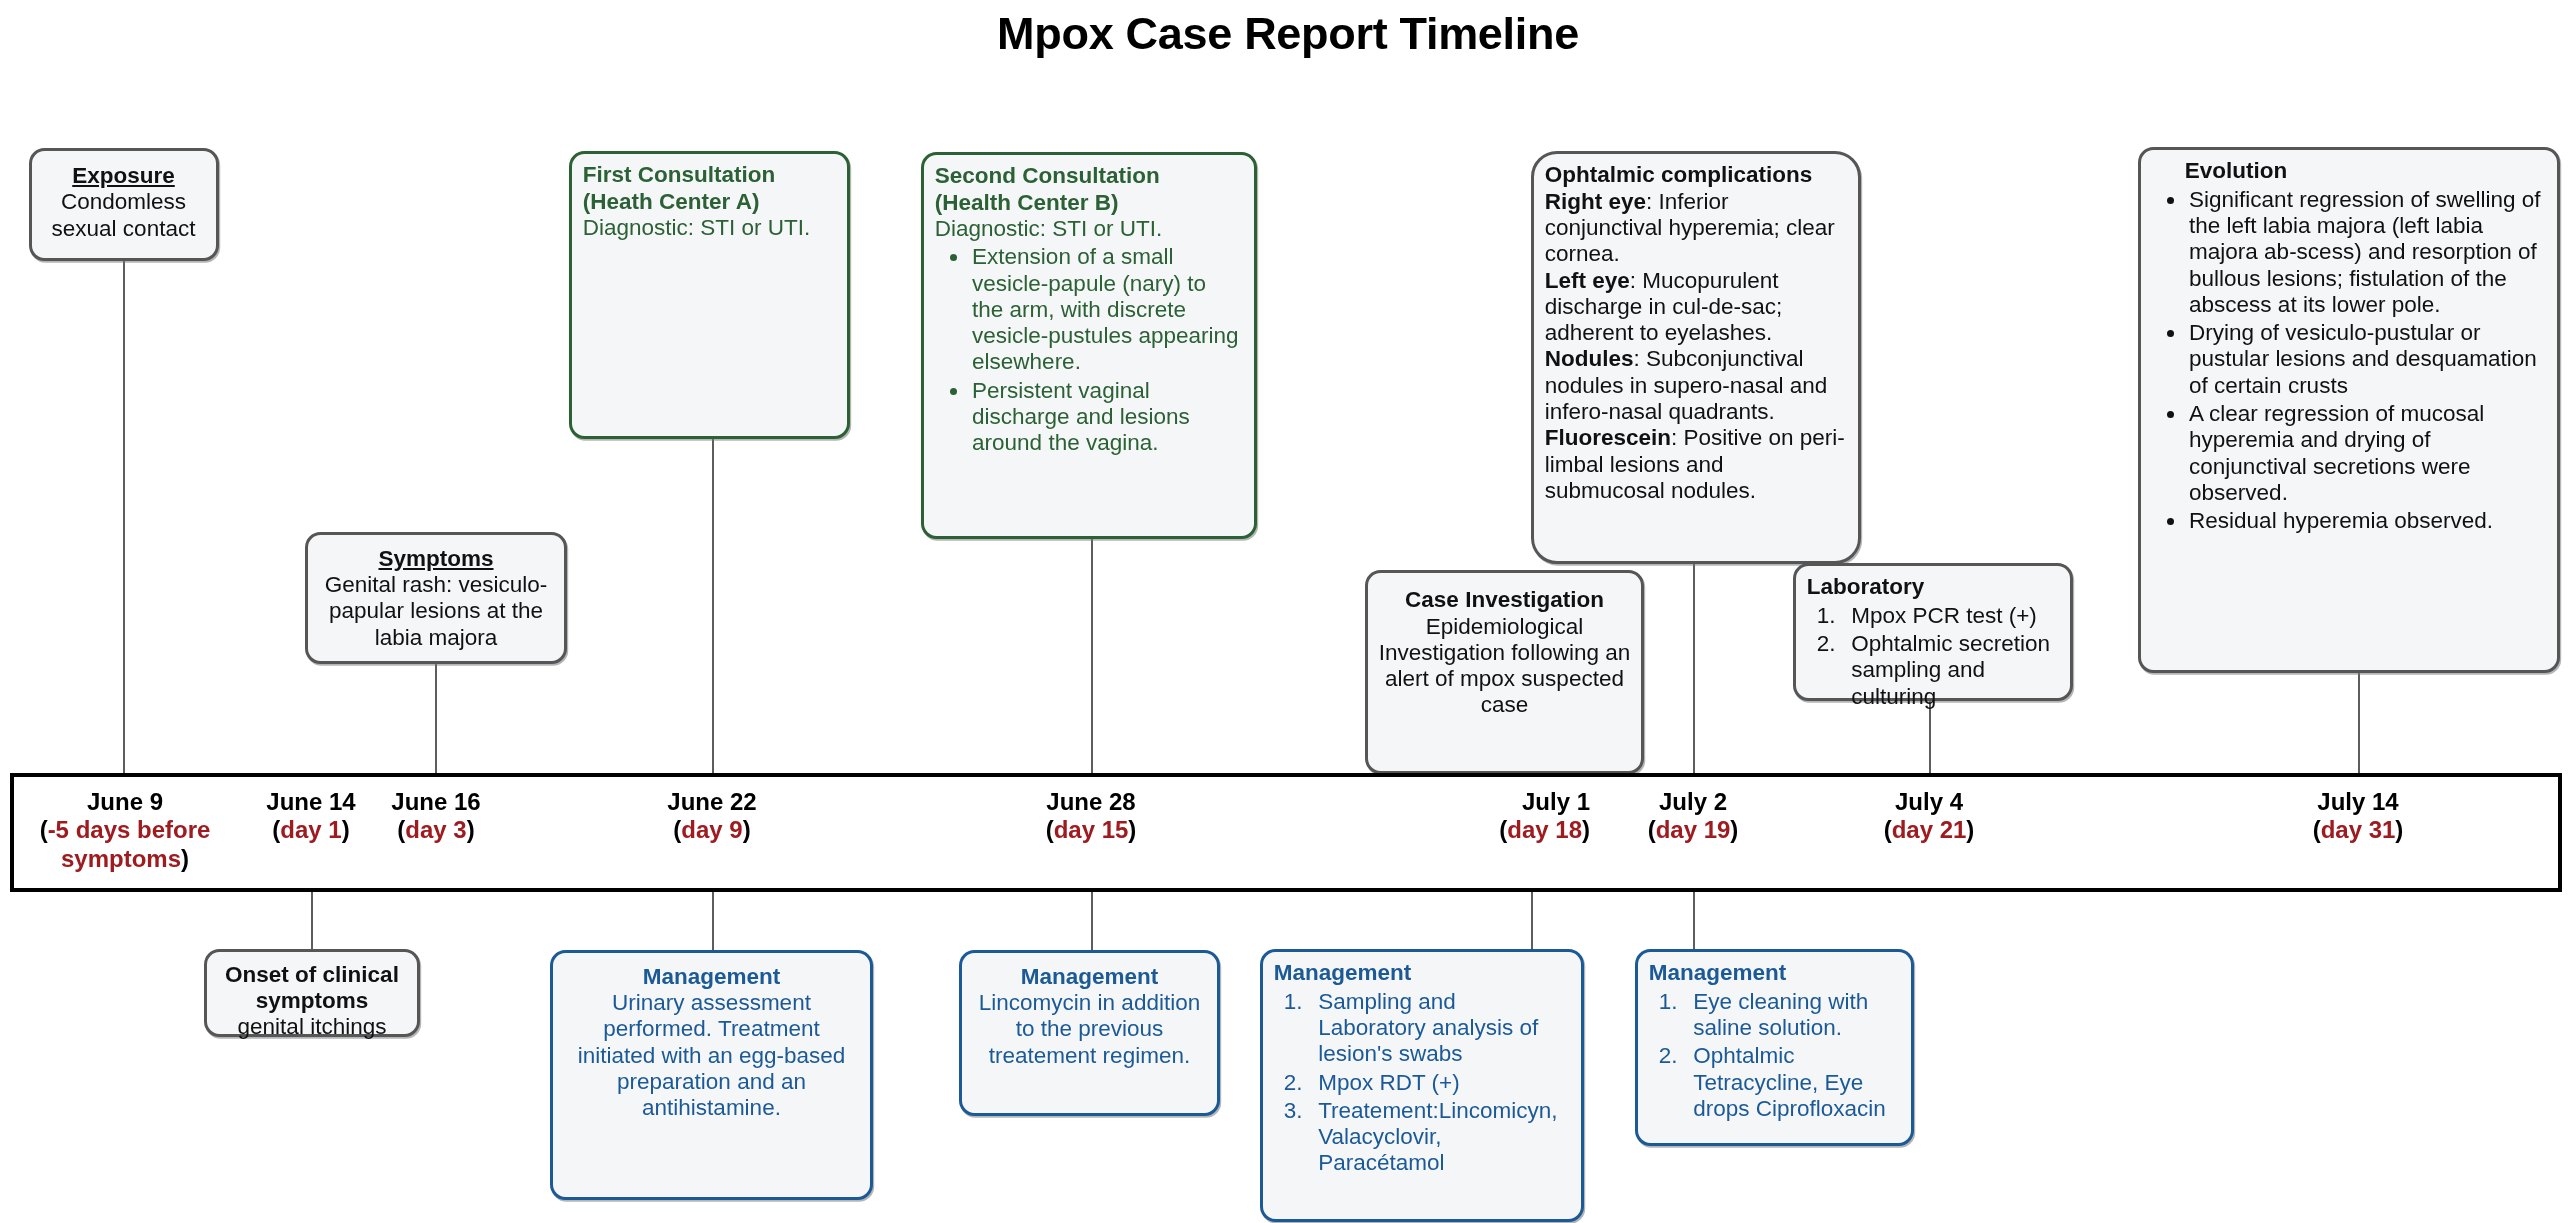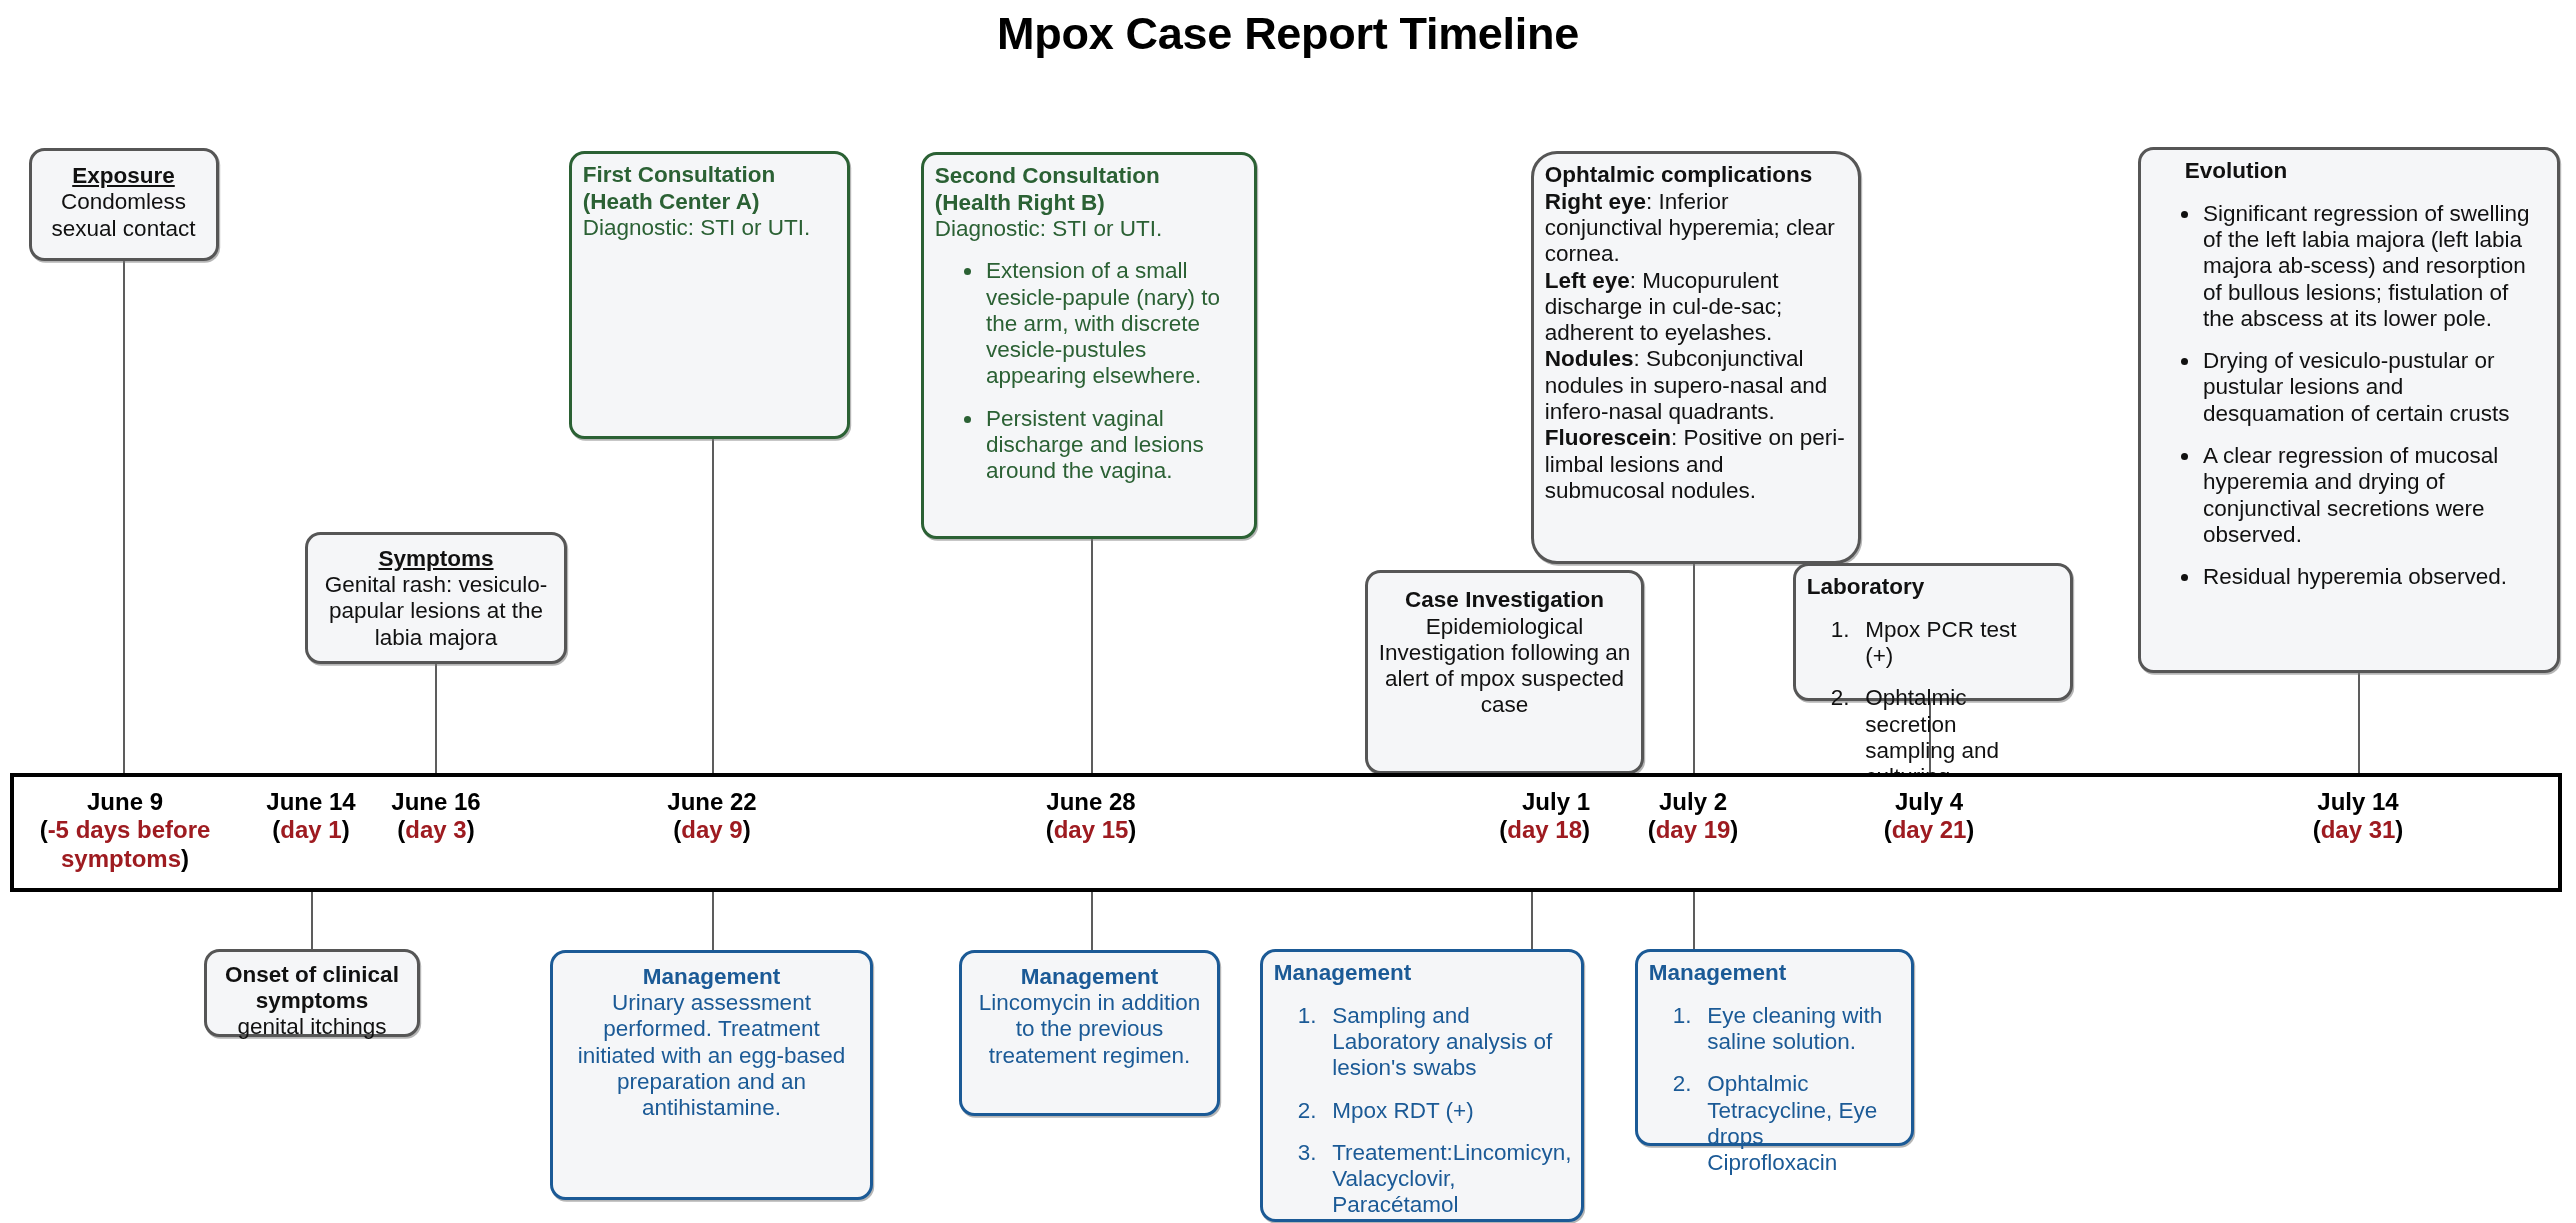--- a/index.html
+++ b/index.html
@@ -32,21 +32,21 @@
   .card.blue{border-color:#1b5a96;color:#1b5a96;}
 
   .card .hd{font-weight:bold;display:block;}
   .card .hd.u{text-decoration:underline;}
   .card .ctr{text-align:center;}
   .card p{margin:0;}
 
   ul.b,ol.b{margin:0;padding-left:33px;}
   ul.b{list-style:disc;}
   ol.b{list-style:decimal;}
-  ul.b>li,ol.b>li{margin:16px;padding-left:2.4px;}
+  ul.b>li,ol.b>li{margin:2px;padding-left:2.4px;}
   ol.b.gap>li{padding-left:9.5px;}
 
   
   .conn{position:absolute;background:#5d5d5d;width:2.4px;}
 
   
   #bar{
     position:absolute;left:9.5px;top:773px;width:2552px;height:119px;
     background:#ffffff;border:4.2px solid #000;box-sizing:border-box;
   }
@@ -91,21 +91,21 @@
   </div>
 
   <div class="card green" style="left:569px;top:151px;width:281px;height:288px;">
     <span class="hd">First Consultation</span>
     <span class="hd">(Heath Center A)</span>
     <p>Diagnostic: STI or UTI.</p>
   </div>
 
   <div class="card green" style="left:921px;top:152px;width:336px;height:387px;">
     <span class="hd">Second Consultation</span>
-    <span class="hd">(Health Right B)</span>
+    <span class="hd">(Health Center B)</span>
     <p>Diagnostic: STI or UTI.</p>
     <ul class="b">
       <li>Extension of a small vesicle-papule (nary) to the arm, with discrete vesicle-pustules appearing elsewhere.</li>
       <li>Persistent vaginal discharge and lesions around the vagina.</li>
     </ul>
   </div>
 
   <div class="card" style="left:1531px;top:151px;width:330px;height:413px;border-radius:26px;">
     <span class="hd">Ophtalmic complications</span>
     <p><b>Right eye</b><span>: Inferior conjunctival hyperemia; clear cornea.</span></p>

